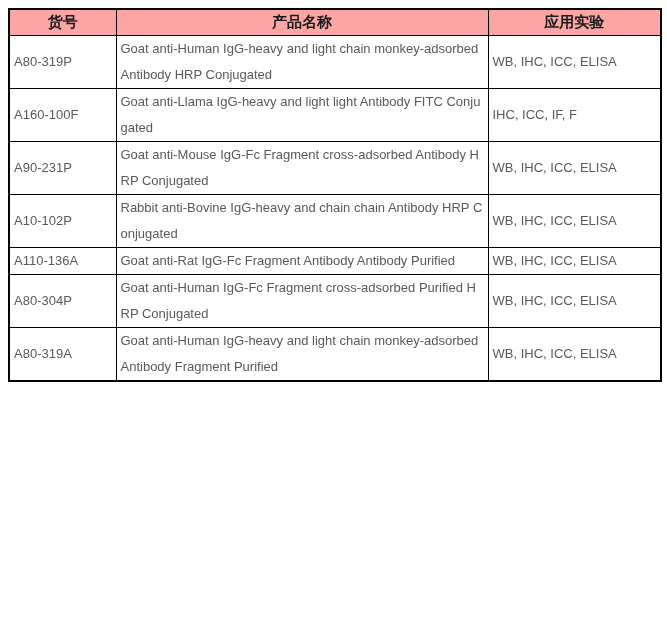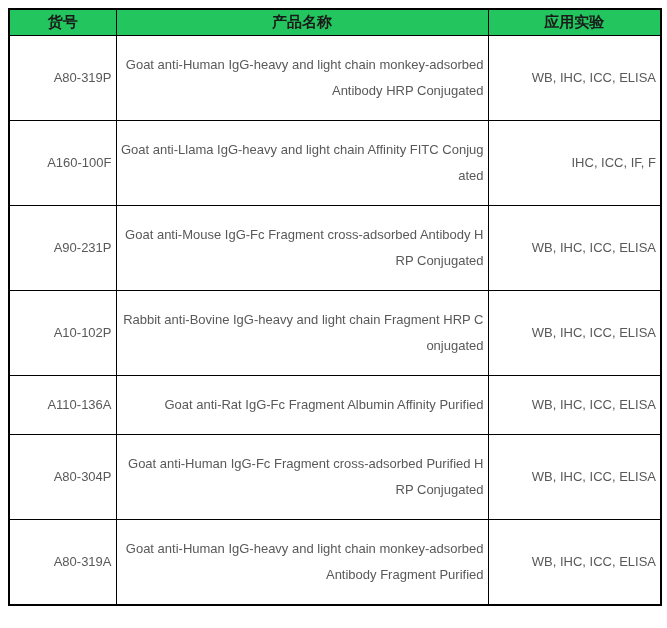--- a/index.html
+++ b/index.html
@@ -18,38 +18,38 @@
   table.product-table {
     border-collapse: collapse;
     table-layout: fixed;
     width: 652px;
     border: 2px solid #000000;
   }
   col.c-sku  { width: 107px; }
   col.c-name { width: 372px; }
   col.c-apps { width: 173px; }
   .product-table th {
-    background: #22c55e;
+    background: #fca5a5;
     color: #1a1a1a;
     font-size: 15px;
     font-weight: bold;
     height: 25px;
     text-align: center;
     vertical-align: middle;
     border: 1px solid #000000;
     padding: 0 2px;
   }
   .product-table td {
     border: 1px solid #000000;
     color: #595959;
     font-size: 13px;
     line-height: 26px;
-    text-align: right;
+    text-align: left;
     vertical-align: middle;
-    padding: 16px 4px;
+    padding: 0 4px;
   }
   td.cell-name {
     word-break: break-all;
   }
   td.cell-sku, td.cell-apps {
     white-space: nowrap;
   }
 </style>
 </head>
 <body>
@@ -69,36 +69,36 @@
       </tr>
     </thead>
     <tbody>
       <tr>
         <td class="cell-sku">A80-319P</td>
         <td class="cell-name">Goat anti-Human IgG-heavy and light chain monkey-adsorbed Antibody HRP Conjugated</td>
         <td class="cell-apps">WB, IHC, ICC, ELISA</td>
       </tr>
       <tr>
         <td class="cell-sku">A160-100F</td>
-        <td class="cell-name">Goat anti-Llama IgG-heavy and light chain Affinity FITC Conjugated</td>
+        <td class="cell-name">Goat anti-Llama IgG-heavy and light light Antibody FITC Conjugated</td>
         <td class="cell-apps">IHC, ICC, IF, F</td>
       </tr>
       <tr>
         <td class="cell-sku">A90-231P</td>
         <td class="cell-name">Goat anti-Mouse IgG-Fc Fragment cross-adsorbed Antibody HRP Conjugated</td>
         <td class="cell-apps">WB, IHC, ICC, ELISA</td>
       </tr>
       <tr>
         <td class="cell-sku">A10-102P</td>
-        <td class="cell-name">Rabbit anti-Bovine IgG-heavy and light chain Fragment HRP Conjugated</td>
+        <td class="cell-name">Rabbit anti-Bovine IgG-heavy and chain chain Antibody HRP Conjugated</td>
         <td class="cell-apps">WB, IHC, ICC, ELISA</td>
       </tr>
       <tr>
         <td class="cell-sku">A110-136A</td>
-        <td class="cell-name">Goat anti-Rat IgG-Fc Fragment Albumin Affinity Purified</td>
+        <td class="cell-name">Goat anti-Rat IgG-Fc Fragment Antibody Antibody Purified</td>
         <td class="cell-apps">WB, IHC, ICC, ELISA</td>
       </tr>
       <tr>
         <td class="cell-sku">A80-304P</td>
         <td class="cell-name">Goat anti-Human IgG-Fc Fragment cross-adsorbed Purified HRP Conjugated</td>
         <td class="cell-apps">WB, IHC, ICC, ELISA</td>
       </tr>
       <tr>
         <td class="cell-sku">A80-319A</td>
         <td class="cell-name">Goat anti-Human IgG-heavy and light chain monkey-adsorbed Antibody Fragment Purified</td>

